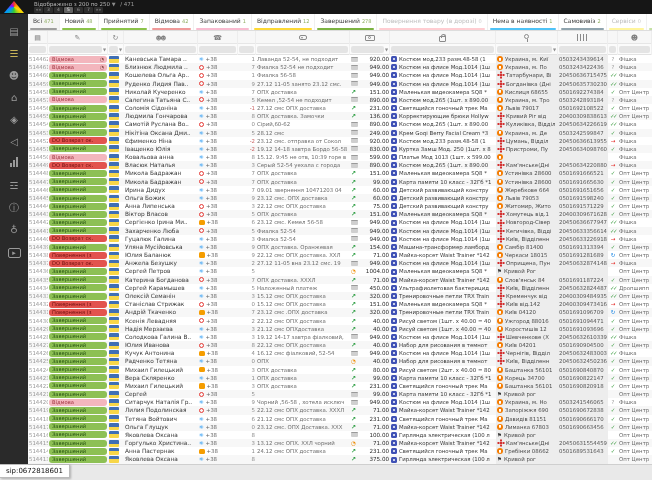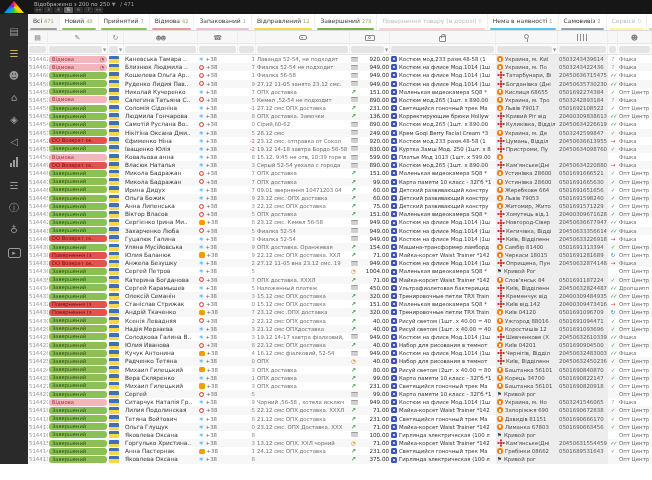--- a/index.html
+++ b/index.html
@@ -1779,13 +1779,16 @@
             <span class="cr flag">⚑</span>
             <span class="loc">Кривой рог</span>
           </div>
           <div class="td ttn shade"></div>
           <div class="td tst none"></div>
           <div class="td sup">Опт Центр</div>
         </div>
       </div>
   </div>
 
+  <div class="botbar">
+    <span class="sipbox">sip:0672818601</span>
+  </div>
 </div>
 
 </body></html>

